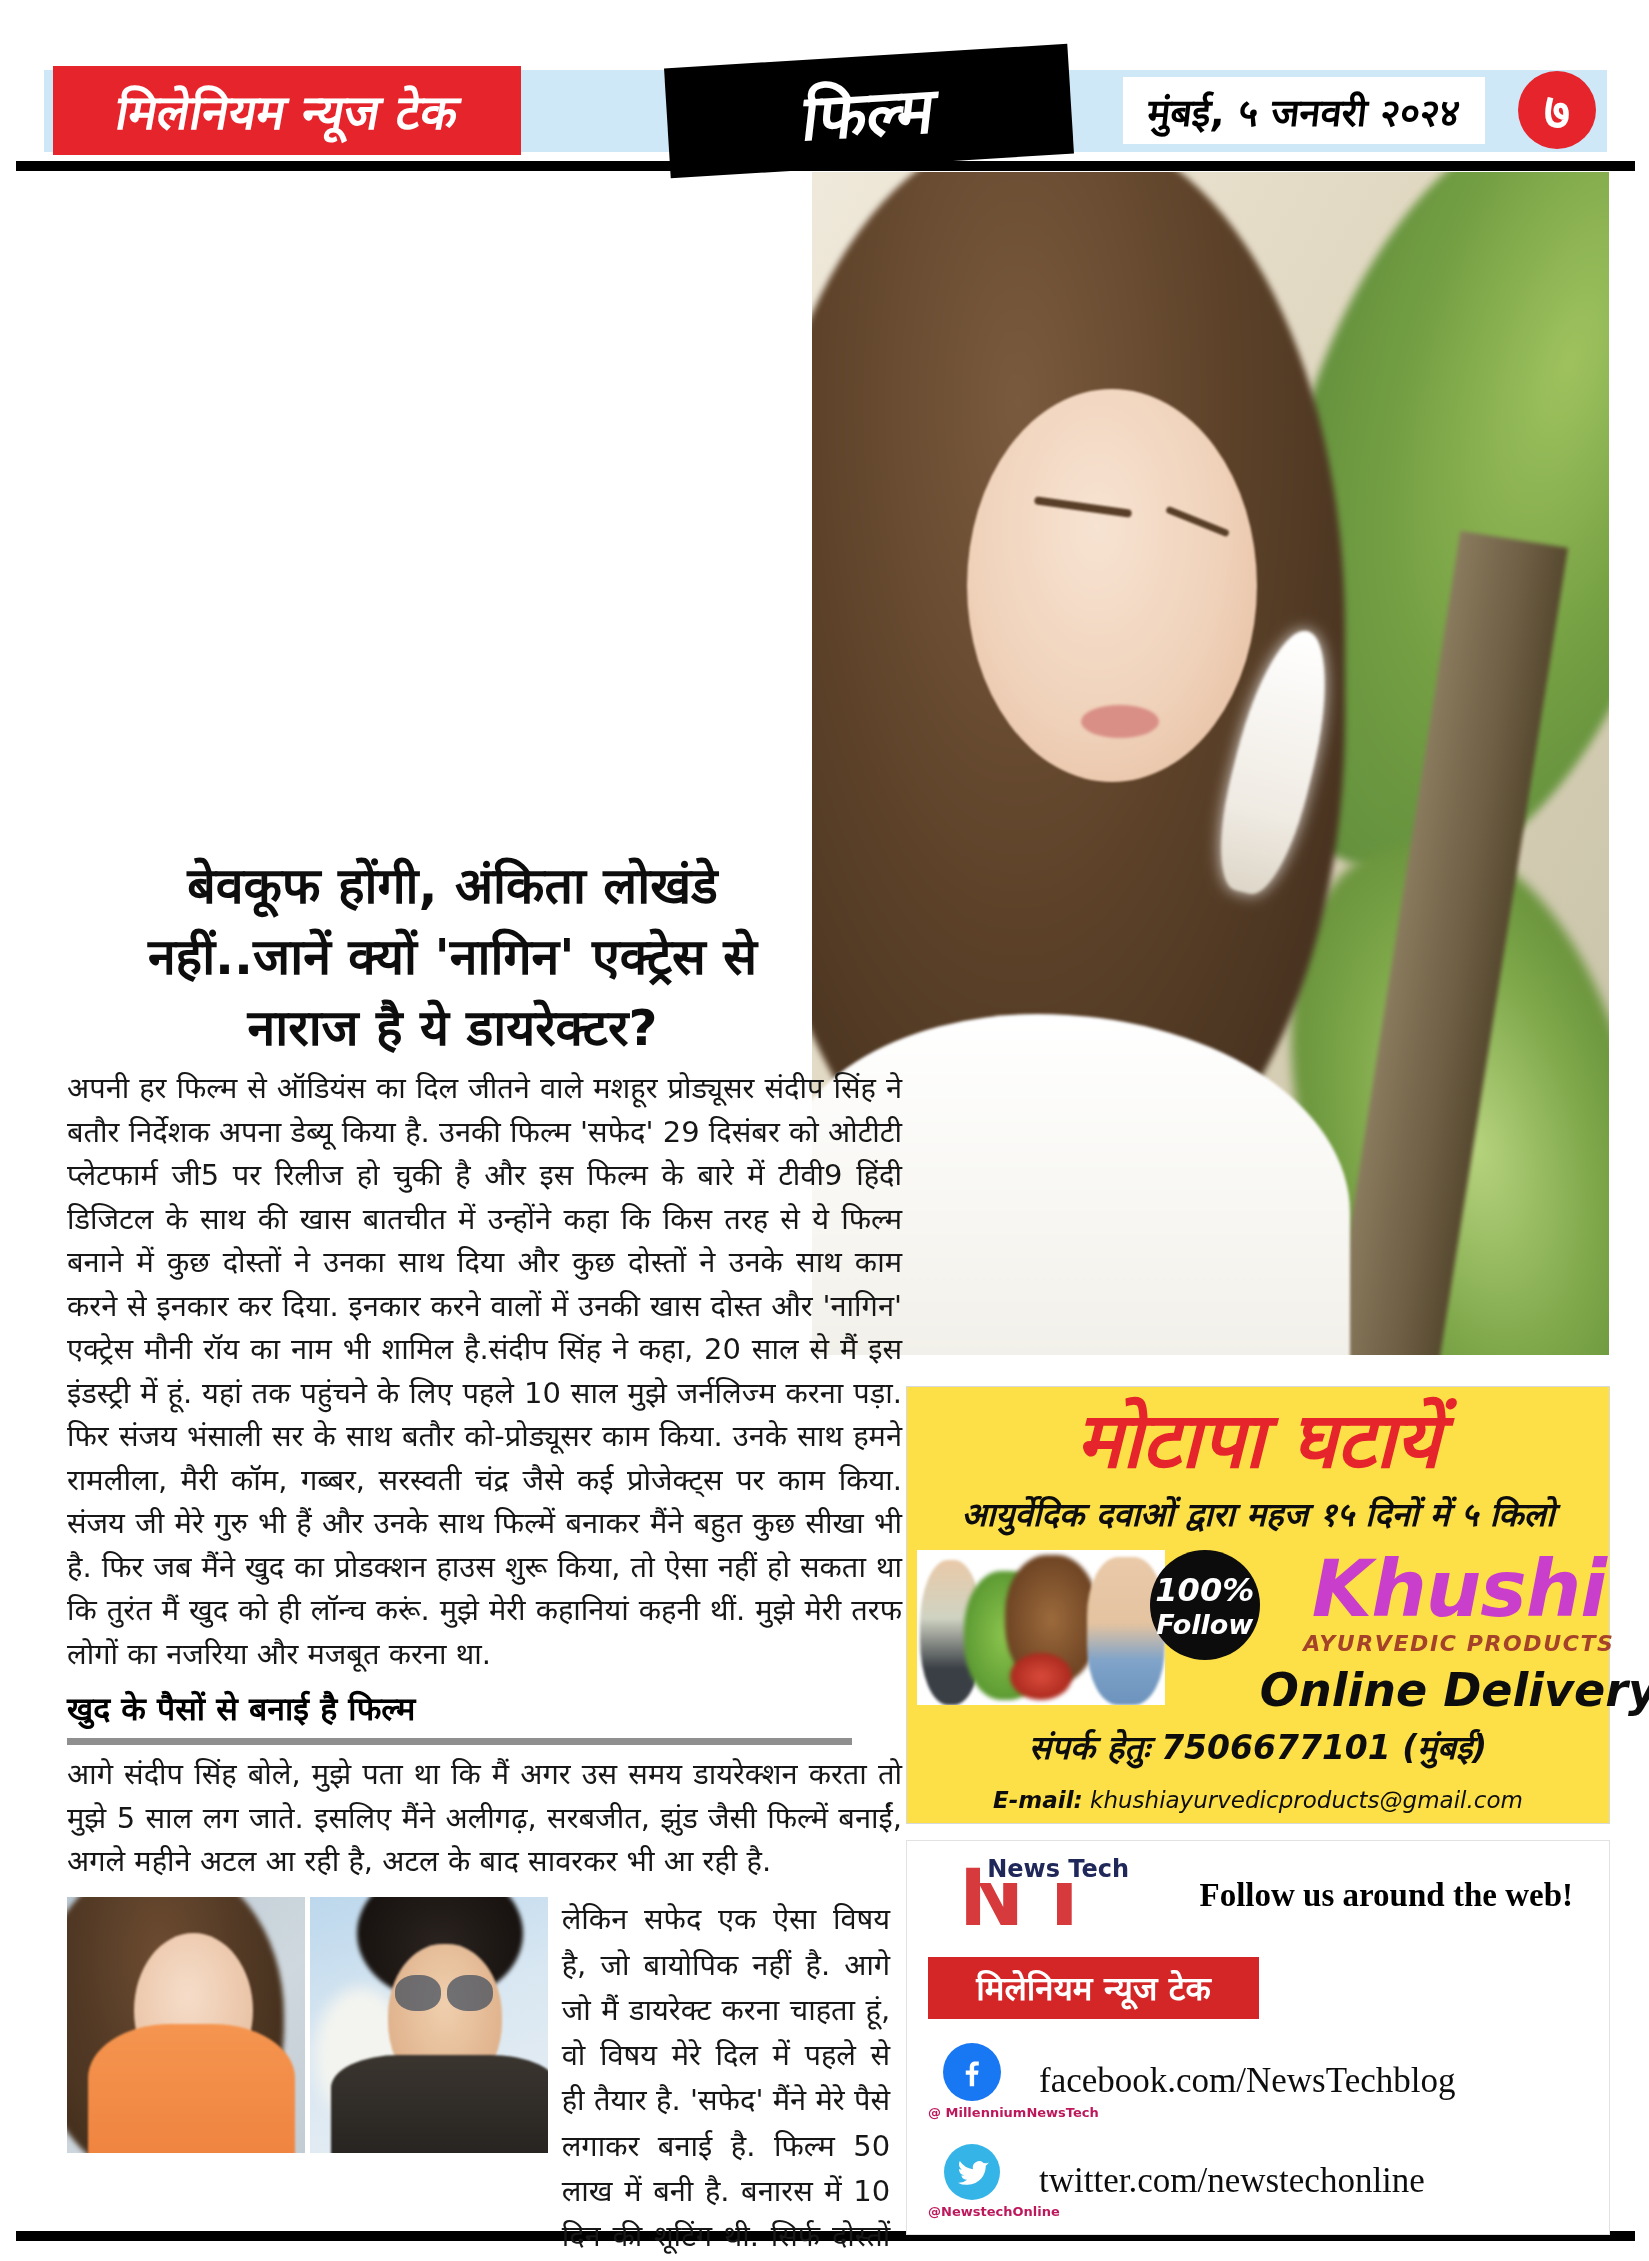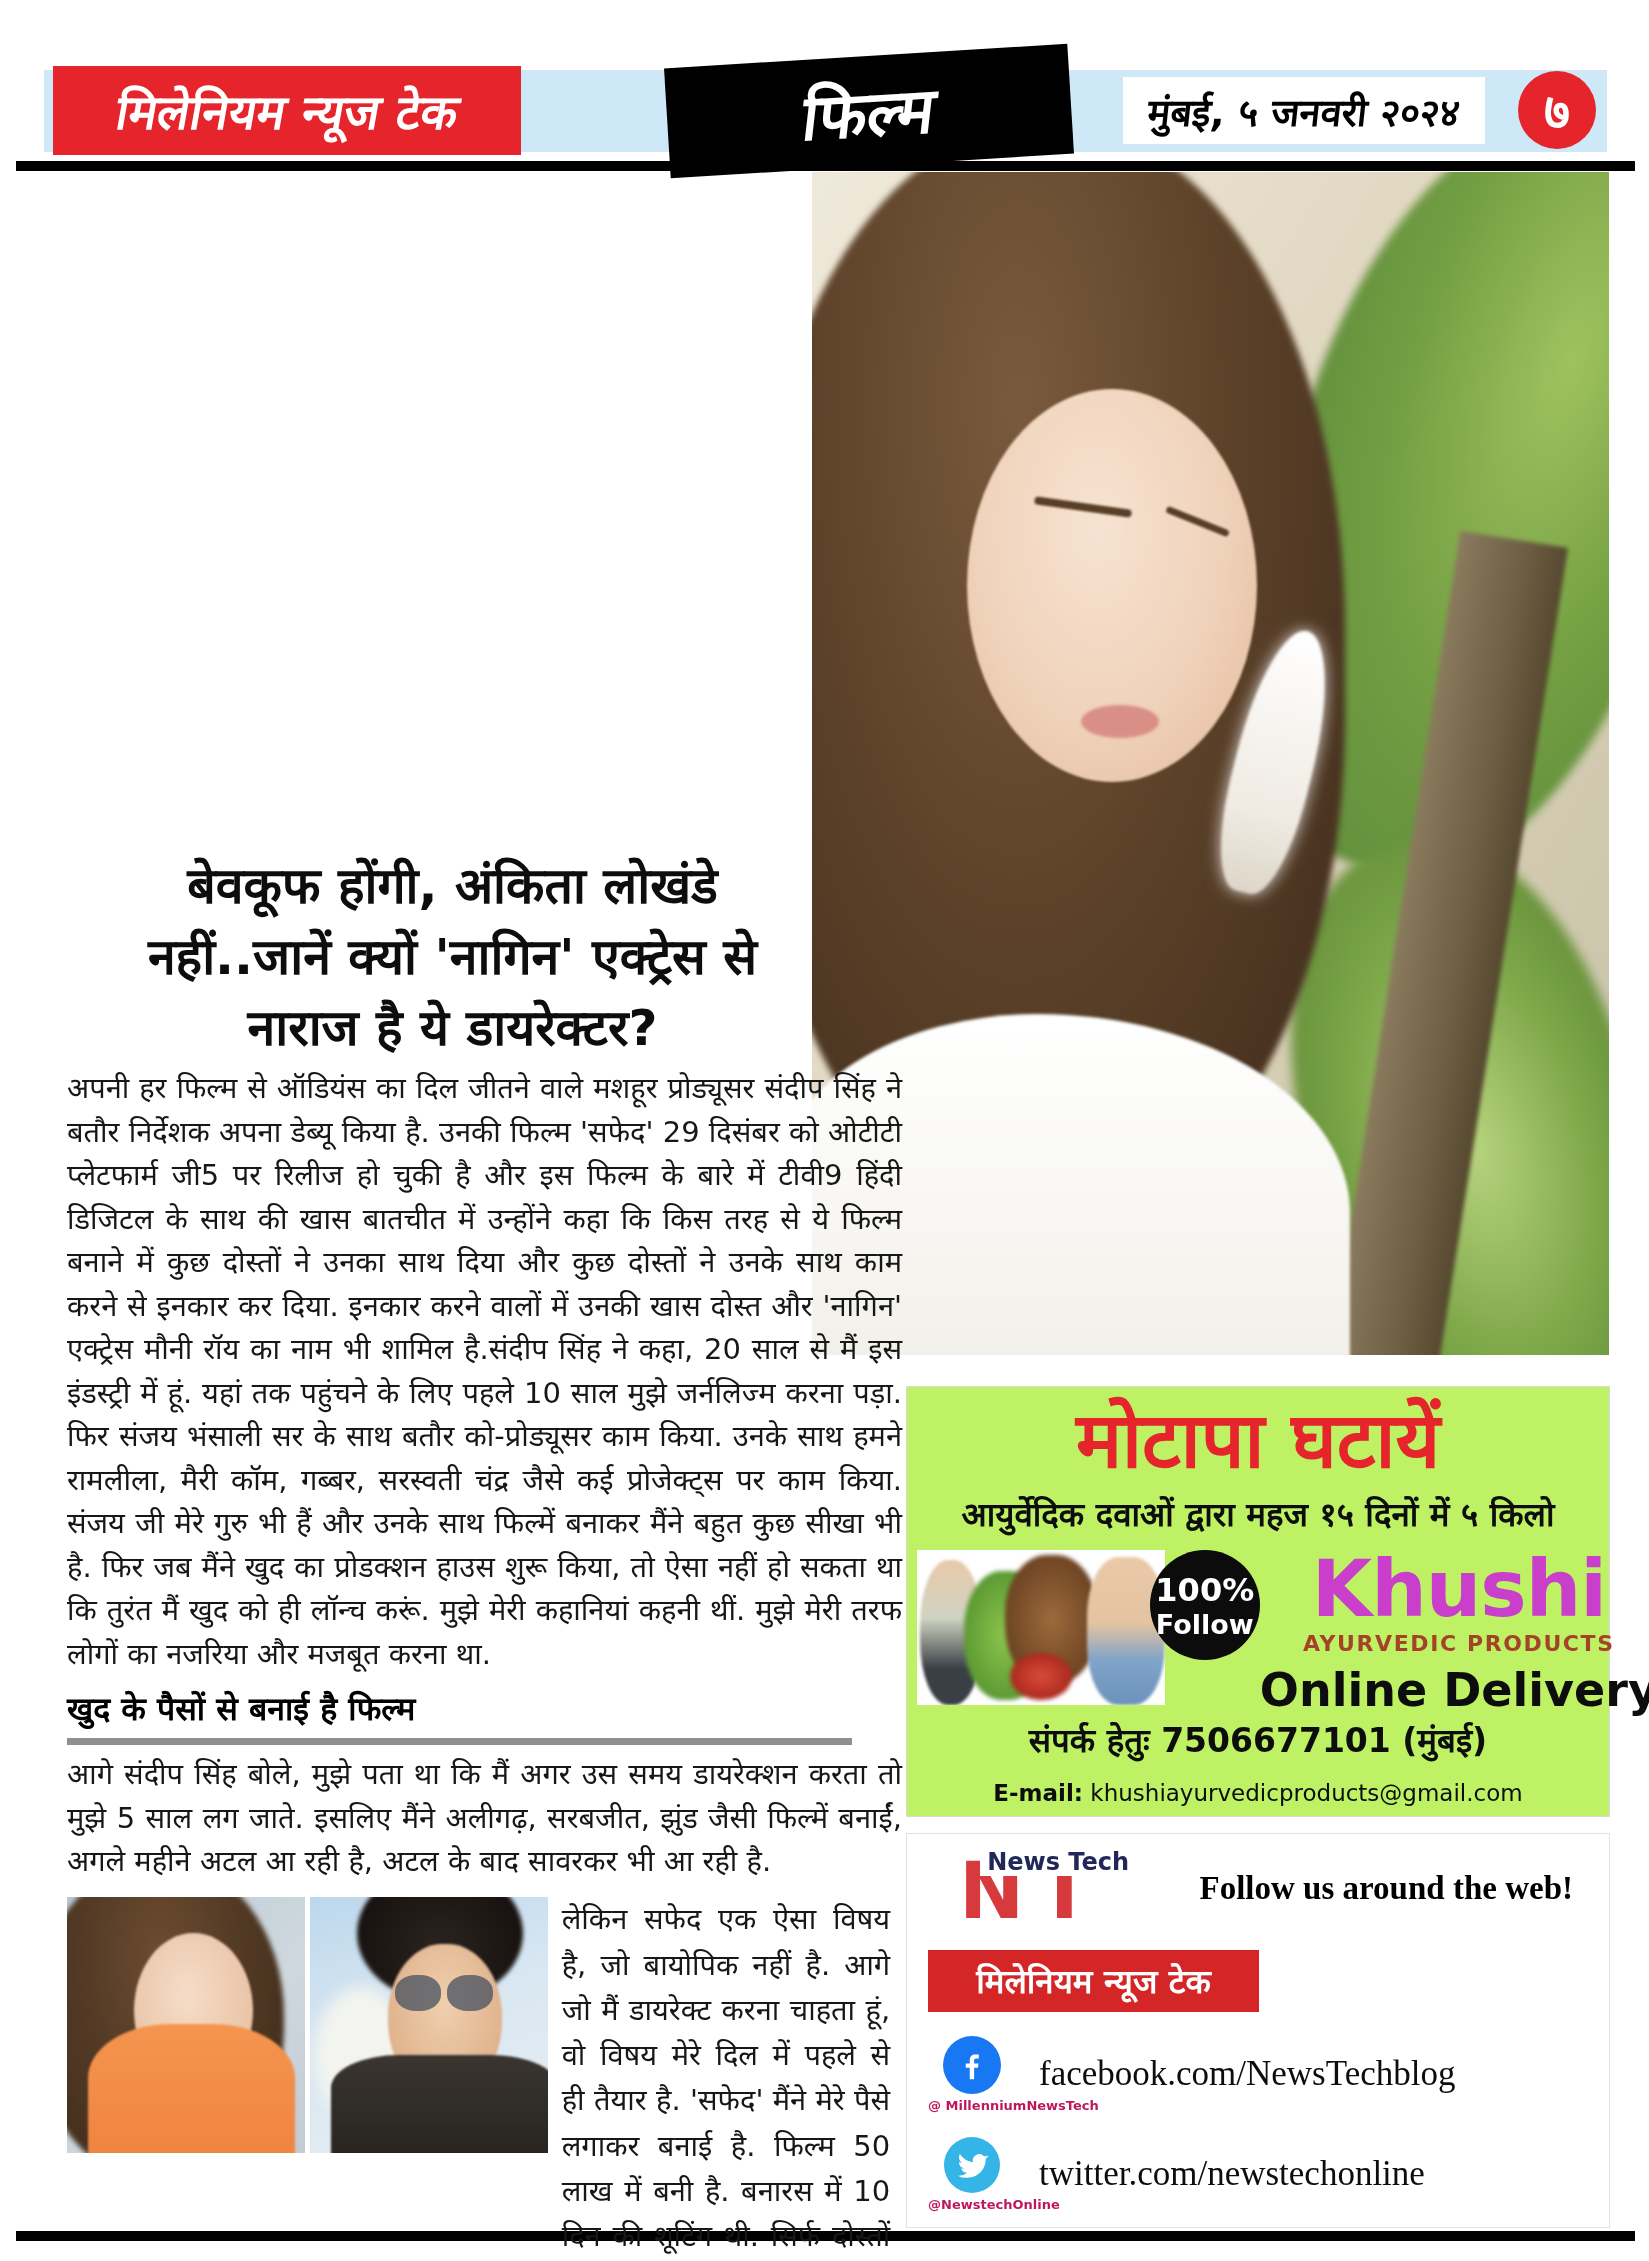--- a/index.html
+++ b/index.html
@@ -86,21 +86,21 @@
              background:radial-gradient(ellipse at 50% 40%,#f0cfae,#dfb28c 75%); filter:blur(1px); }
   .s2-glass { position:absolute; left:85px; top:78px; width:46px; height:36px; border-radius:45%;
               background:rgba(70,80,95,.75); filter:blur(0.5px); }
   .s2-glass2 { position:absolute; left:137px; top:78px; width:46px; height:36px; border-radius:45%;
                background:rgba(70,80,95,.75); filter:blur(0.5px); }
   .s2-suit { position:absolute; left:21px; bottom:-10.3px; width:228px; height:109px; border-radius:30% 30% 0 0;
              background:linear-gradient(180deg,#3a352f,#262320); filter:blur(1px); }
 
   
   .right-col { position:absolute; left:906px; top:1386px; width:704px; z-index:2; }
-  .ad-box { border:1.6px solid #d9d9d9; background:#bef264; text-align:center; padding:13.5px 7.2px 10.3px; }
+  .ad-box { border:1.6px solid #d9d9d9; background:#fde047; text-align:center; padding:13.5px 7.2px 10.3px;font-style:italic; }
   .ad-title { font-size:77px; font-weight:900; color:#e5242b; line-height:1.05; }
   .ad-sub { font-size:33px; font-weight:800; color:#0d0d0d; margin-top:9.3px; }
   .ad-media { display:flex; margin:14.5px 3.1px 5.2px; height:161px; }
   .ad-collage { position:relative; width:248px; height:155px; flex:none; overflow:hidden; background:#fff; }
   .c-woman { position:absolute; left:3.1px; top:10.3px; width:62px; height:145px; border-radius:45%;
              background:linear-gradient(180deg,#e9c9a8 0%,#cfd3c2 40%,#3a3f46 75%); filter:blur(1.6px); }
   .c-greens { position:absolute; left:47px; top:21px; width:83px; height:129px; border-radius:45%;
               background:radial-gradient(ellipse,#8cc54e,#5d9b33 70%); filter:blur(2.1px); }
   .c-spices { position:absolute; left:88px; top:5.2px; width:93px; height:129px; border-radius:45%;
               background:radial-gradient(ellipse,#9c6a3c,#6f4524 70%); filter:blur(2.1px); }
@@ -110,21 +110,21 @@
            background:linear-gradient(180deg,#e9c9a8 0%,#e3c3a0 45%,#7fa3c9 70%,#6c93bd 100%); filter:blur(1.6px); }
   .ad-badge { width:110px; height:110px; border-radius:50%; background:#0c0c0c; color:#fff; flex:none;
               display:flex; flex-direction:column; align-items:center; justify-content:center;
               margin-left:-15.5px; z-index:2; }
   .ad-badge .b1 { font-size:32px; font-weight:800; }
   .ad-badge .b2 { font-size:27px; font-weight:800; }
   .ad-brand { flex:1; text-align:center; }
   .ad-brand-name { font-size:78px; font-weight:900; color:#c93fcb; line-height:1; letter-spacing:-1px; }
   .ad-brand-sub { font-size:22px; font-weight:700; color:#a4432a; letter-spacing:1.6px; margin-top:3.1px; }
   .ad-delivery { font-size:46px; font-weight:800; color:#0d0d0d; margin-top:7.2px; white-space:nowrap; }
-  .ad-contact { font-size:33px; font-weight:800; color:#0d0d0d; margin-top:6px; }
+  .ad-contact { font-size:33px; font-weight:800; color:#0d0d0d; margin-top:13px; }
   .ad-email { font-size:23px; color:#0d0d0d; margin-top:18px; }
   .ad-email b { font-weight:800; }
 
   
   .footer-box { border:1.6px solid #e2e2e2; background:#fff; margin-top:15.5px; padding:17.6px 21px 15.5px; position:relative; }
   .nt-logo { position:relative; width:310px; height:93px; }
   .nt-big { font-size:78px; font-weight:900; color:#d63a3c; letter-spacing:13.5px; line-height:1; padding-left:31px; }
   .nt-small { position:absolute; left:52px; top:-3.1px; background:#fff; padding:0 7.2px;
               color:#20285a; font-size:24px; font-weight:700; }
   .nt-banner { width:331px; height:62px; background:#d42627; display:flex; align-items:center; justify-content:center;

